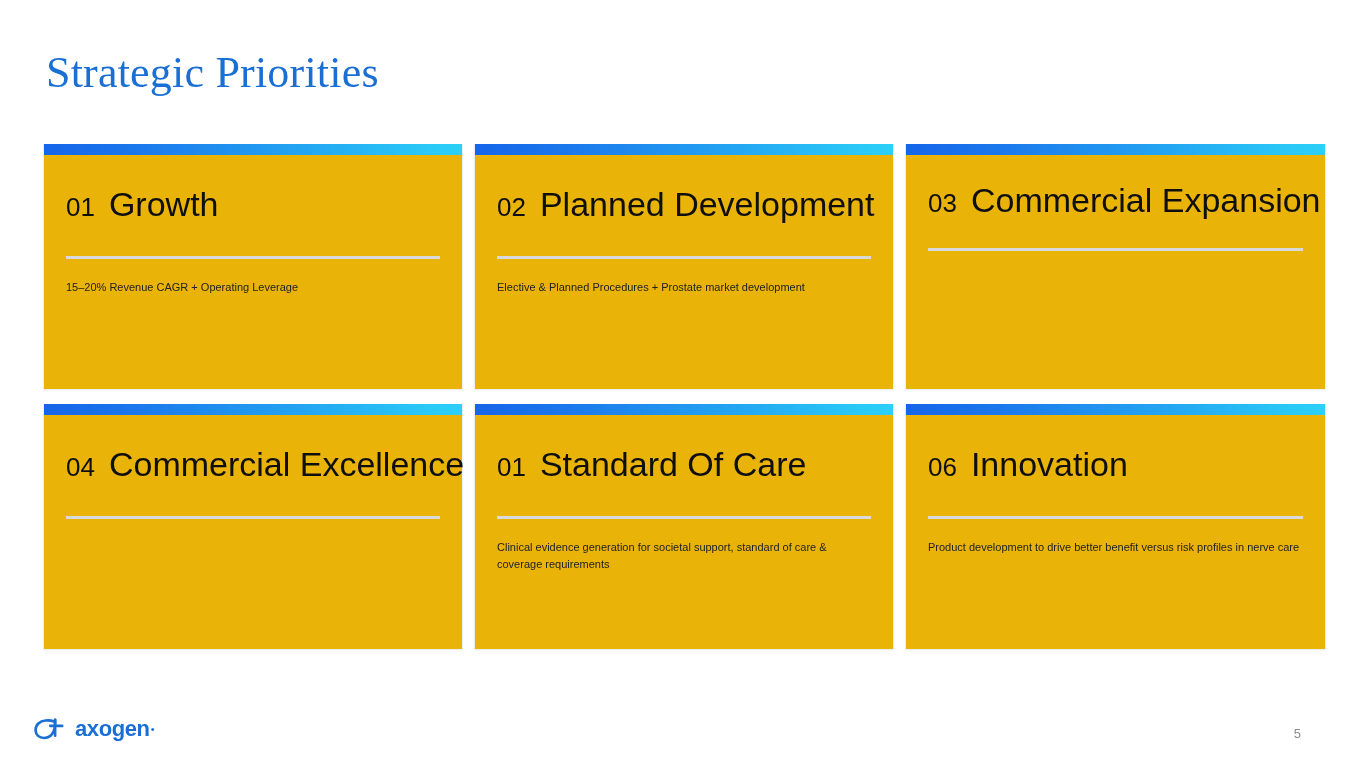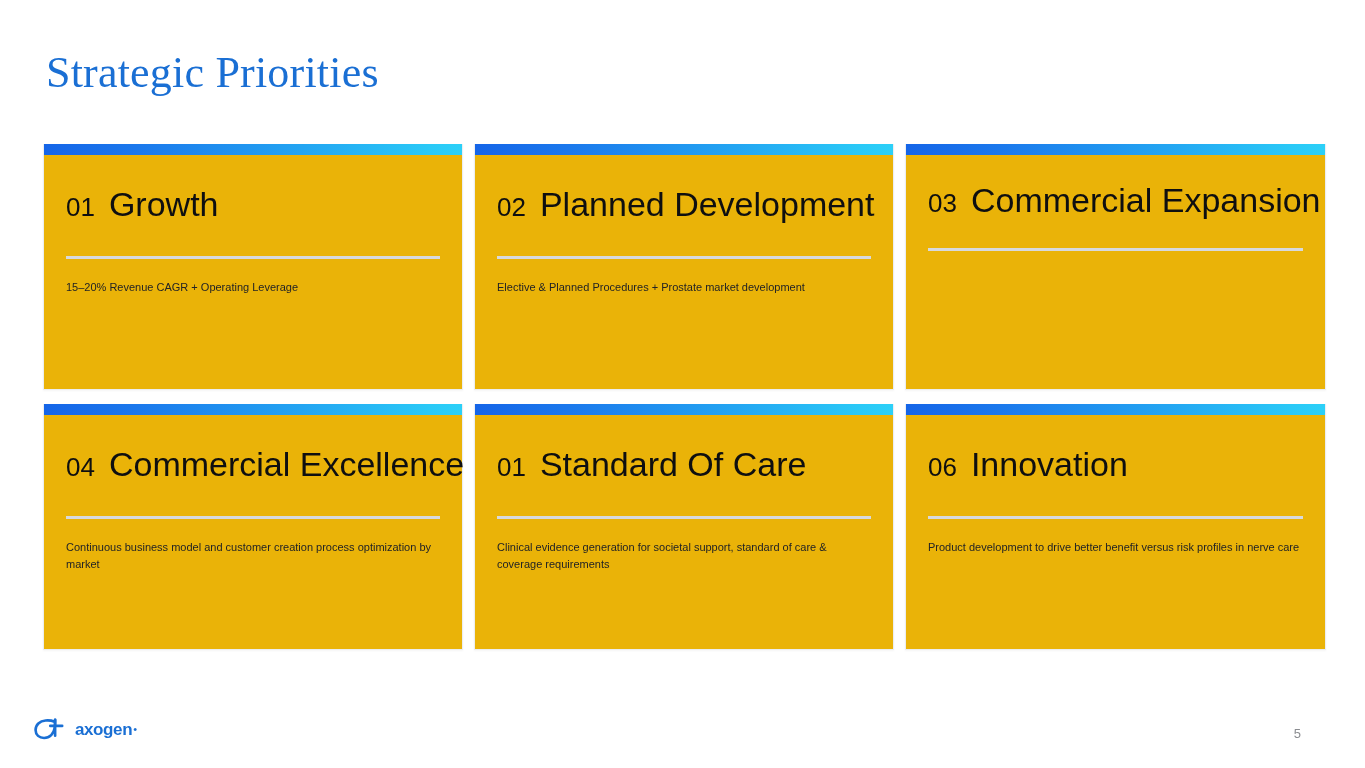--- a/index.html
+++ b/index.html
@@ -117,21 +117,21 @@
     align-items: center;
     height: 34px;
   }
   #logo-mark {
     width: 34px;
     height: 30px;
     margin-right: 9px;
     flex: 0 0 auto;
   }
   #logo-word {
-    font-size: 17px;
+    font-size: 22px;
     font-weight: bold;
     color: #1a6fd4;
     letter-spacing: -0.4px;
     line-height: 1;
   }
   #logo-tm {
     font-size: 11px;
     color: #1a6fd4;
     vertical-align: super;
     margin-left: 1px;
@@ -188,21 +188,20 @@
   </div>
 
   <div class="card">
     <div class="card-topbar"></div>
     <div class="card-body">
       <div class="card-header">
         <span class="card-number">04</span>
         <span class="card-title">Commercial Excellence</span>
       </div>
       <div class="card-divider"></div>
-      <div class="card-desc wide">Continuous business model and customer creation process optimization by market</div>
     </div>
   </div>
 
   <div class="card">
     <div class="card-topbar"></div>
     <div class="card-body">
       <div class="card-header">
         <span class="card-number">01</span>
         <span class="card-title">Standard Of Care</span>
       </div>

